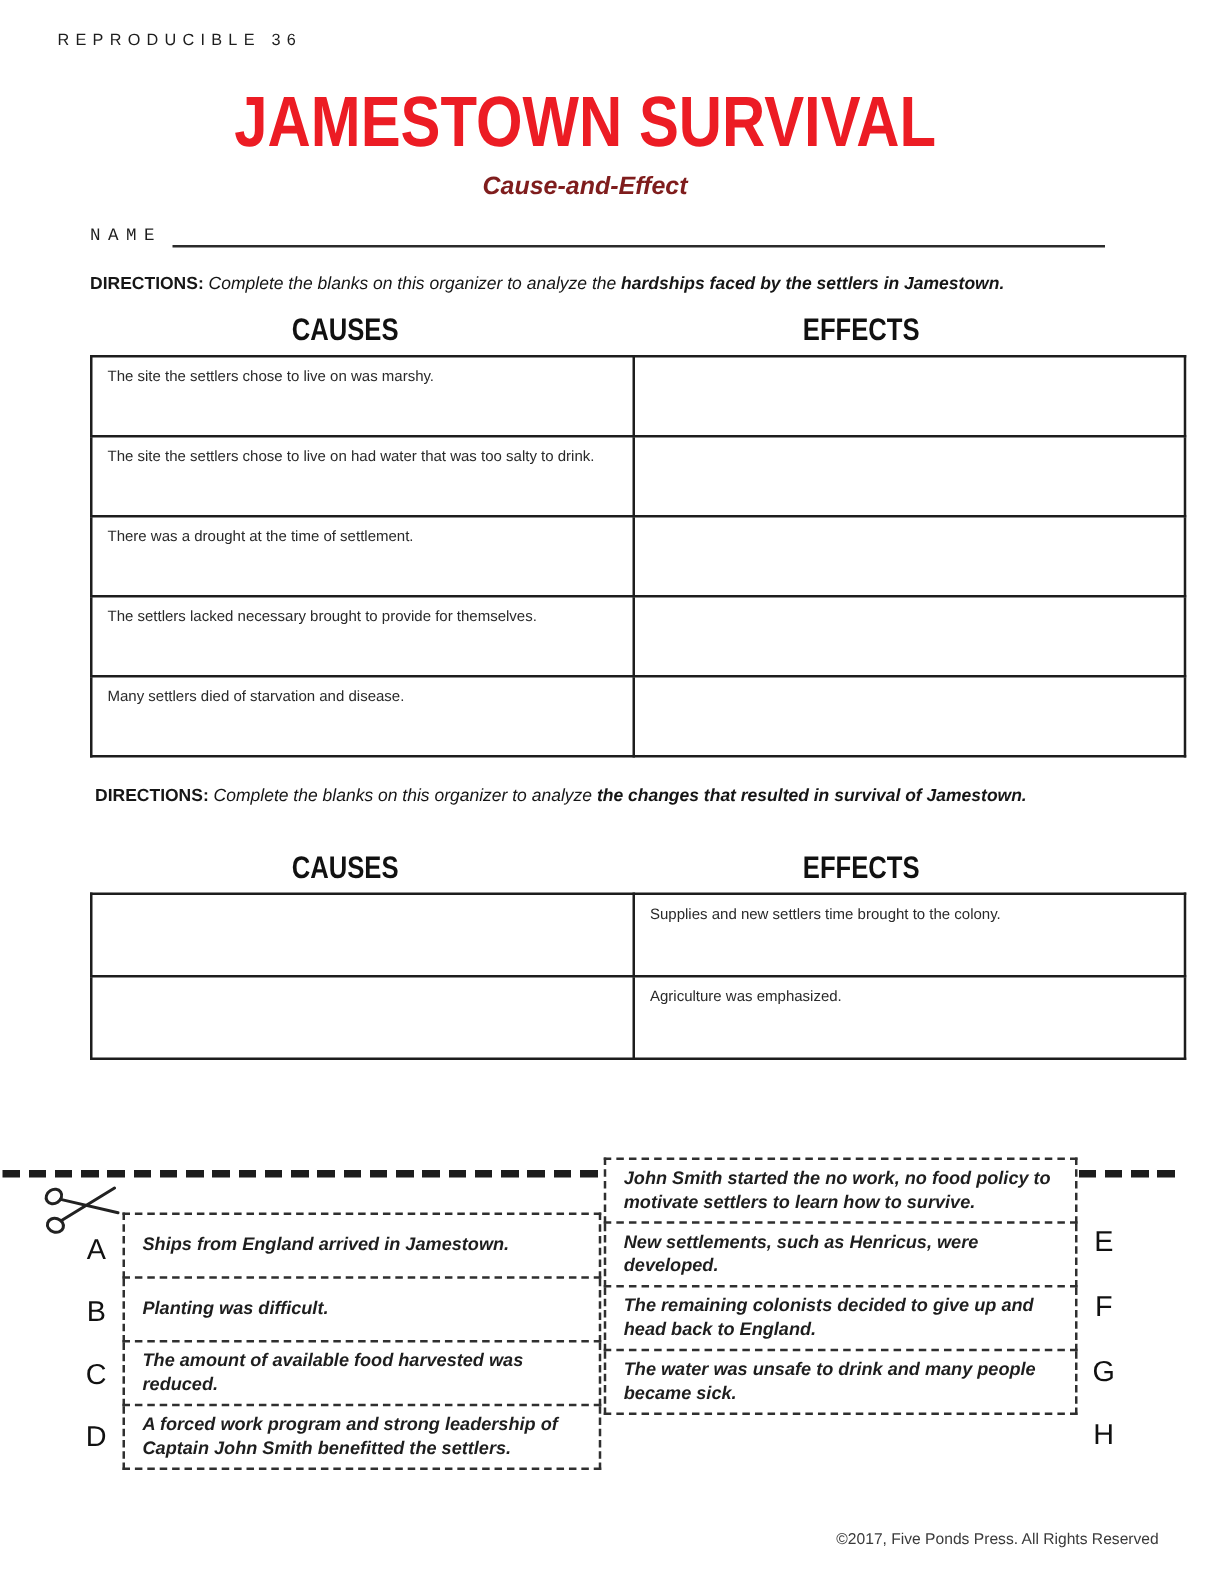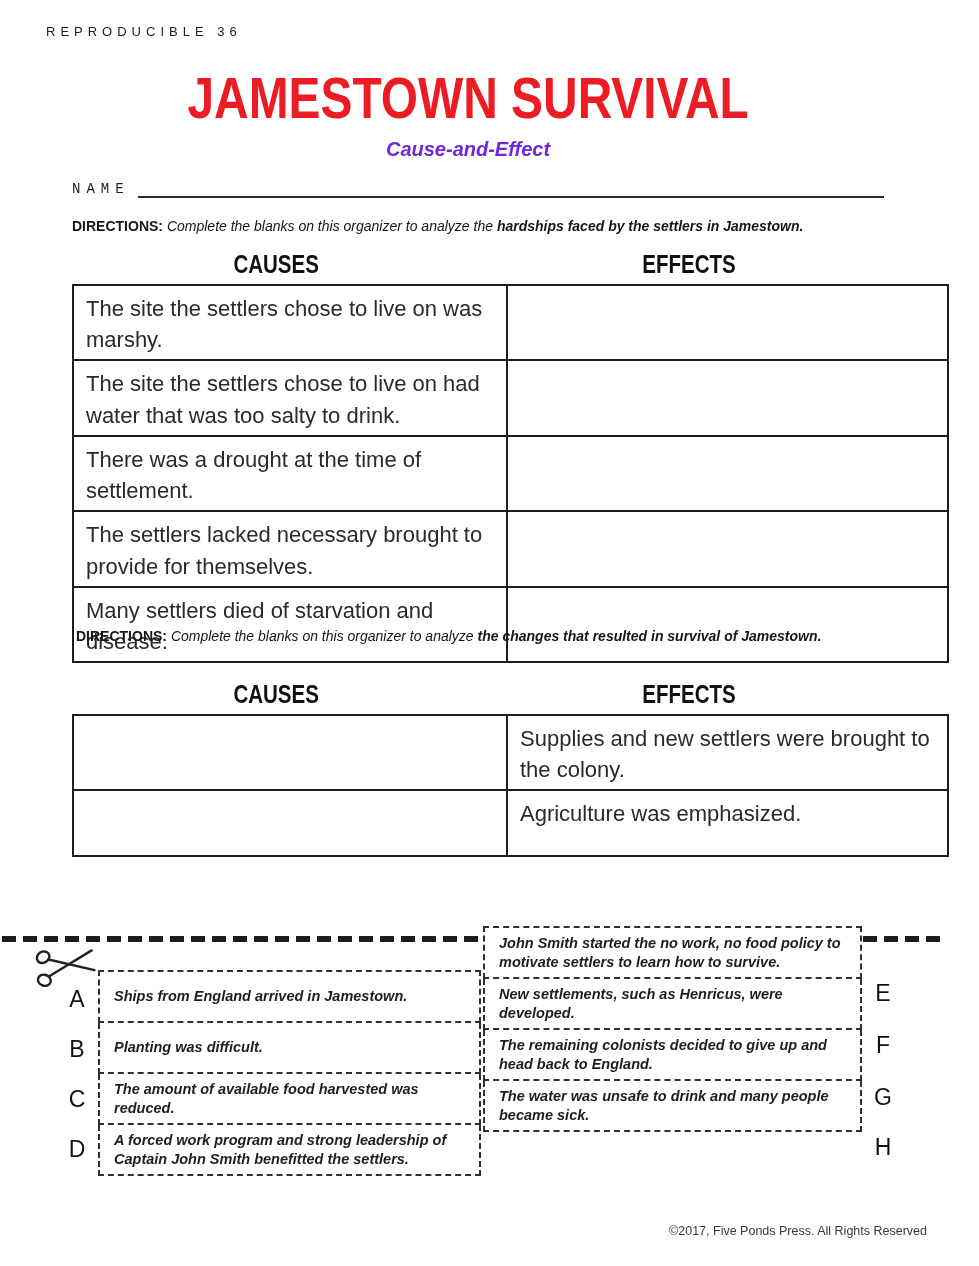--- a/index.html
+++ b/index.html
@@ -11,21 +11,21 @@
     position:absolute;left:46px;top:24px;font-size:13px;letter-spacing:5px;
     color:#1d1d1d;font-weight:500;
   }
   .title-wrap{position:absolute;left:0;top:70px;width:936px;text-align:center;}
   .title{
     display:inline-block;font-size:57px;font-weight:800;letter-spacing:0px;
     color:#EC1C24;transform:scaleX(0.84);transform-origin:center;white-space:nowrap;
     line-height:1;
   }
   .subtitle-wrap{position:absolute;left:0;top:138px;width:936px;text-align:center;}
-  .subtitle{font-size:20px;font-weight:700;font-style:italic;color:#6d28d9;}
+  .subtitle{font-size:20px;font-weight:700;font-style:italic;color:#7f1d1d;}
   .name-row{position:absolute;left:72px;top:180px;width:812px;display:flex;align-items:center;font-family:Liberation Mono, monospace;}
   .name-label{font-size:14px;letter-spacing:6px;color:#1d1d1d;padding-right:8px;line-height:1.2;}
   .name-line{flex:1;border-bottom:2px solid #2b2b2b;height:16px;}
   .directions{
     position:absolute;font-size:14px;line-height:1.55;color:#161616;margin:0;
   }
   .directions .dlabel{font-weight:700;font-style:normal;}
   .directions .dtext{font-style:italic;font-weight:400;}
   .directions .demph{font-style:italic;font-weight:700;}
   .dir1{left:72px;top:216px;width:800px;}
@@ -38,21 +38,21 @@
   .ch-causes1{left:72px;top:250px;width:408px;}
   .ch-effects1{left:482px;top:250px;width:413px;}
   .ch-causes2{left:72px;top:680px;width:408px;}
   .ch-effects2{left:482px;top:680px;width:413px;}
   table.org{
     position:absolute;border-collapse:collapse;table-layout:fixed;width:823px;
     background:#fff;
   }
   table.org td{
     border:2px solid #1d1d1d;vertical-align:top;padding:7px 12px 4px 12px;
-    font-size:22px;line-height:1.42;color:#2a2a2a;
+    font-size:12px;line-height:1.42;color:#2a2a2a;
   }
   .t1{left:72px;top:284px;}
   .t1 tr{height:64px;}
   .t2{left:72px;top:714px;}
   .t2 tr{height:66px;}
   td.cause-col{width:408px;}
   td.effect-col{width:415px;}
   .cutline{
     position:absolute;left:2px;top:936px;width:942px;height:6px;
     background:repeating-linear-gradient(90deg,#1c1c1c 0 14px,transparent 14px 21px);
@@ -137,21 +137,21 @@
     <span class="demph">the changes that resulted in survival of Jamestown.</span>
   </p>
 
   <div class="col-header ch-causes2"><span>CAUSES</span></div>
   <div class="col-header ch-effects2"><span>EFFECTS</span></div>
 
   <table class="org t2">
     <tbody>
         <tr>
       <td class="cause-col"></td>
-      <td class="effect-col">Supplies and new settlers were brought to the colony.</td>
+      <td class="effect-col">Supplies and new settlers time brought to the colony.</td>
     </tr>
     <tr>
       <td class="cause-col"></td>
       <td class="effect-col">Agriculture was emphasized.</td>
     </tr>
   </tbody>
     </table>
 
   <div class="cutline"></div>
 

